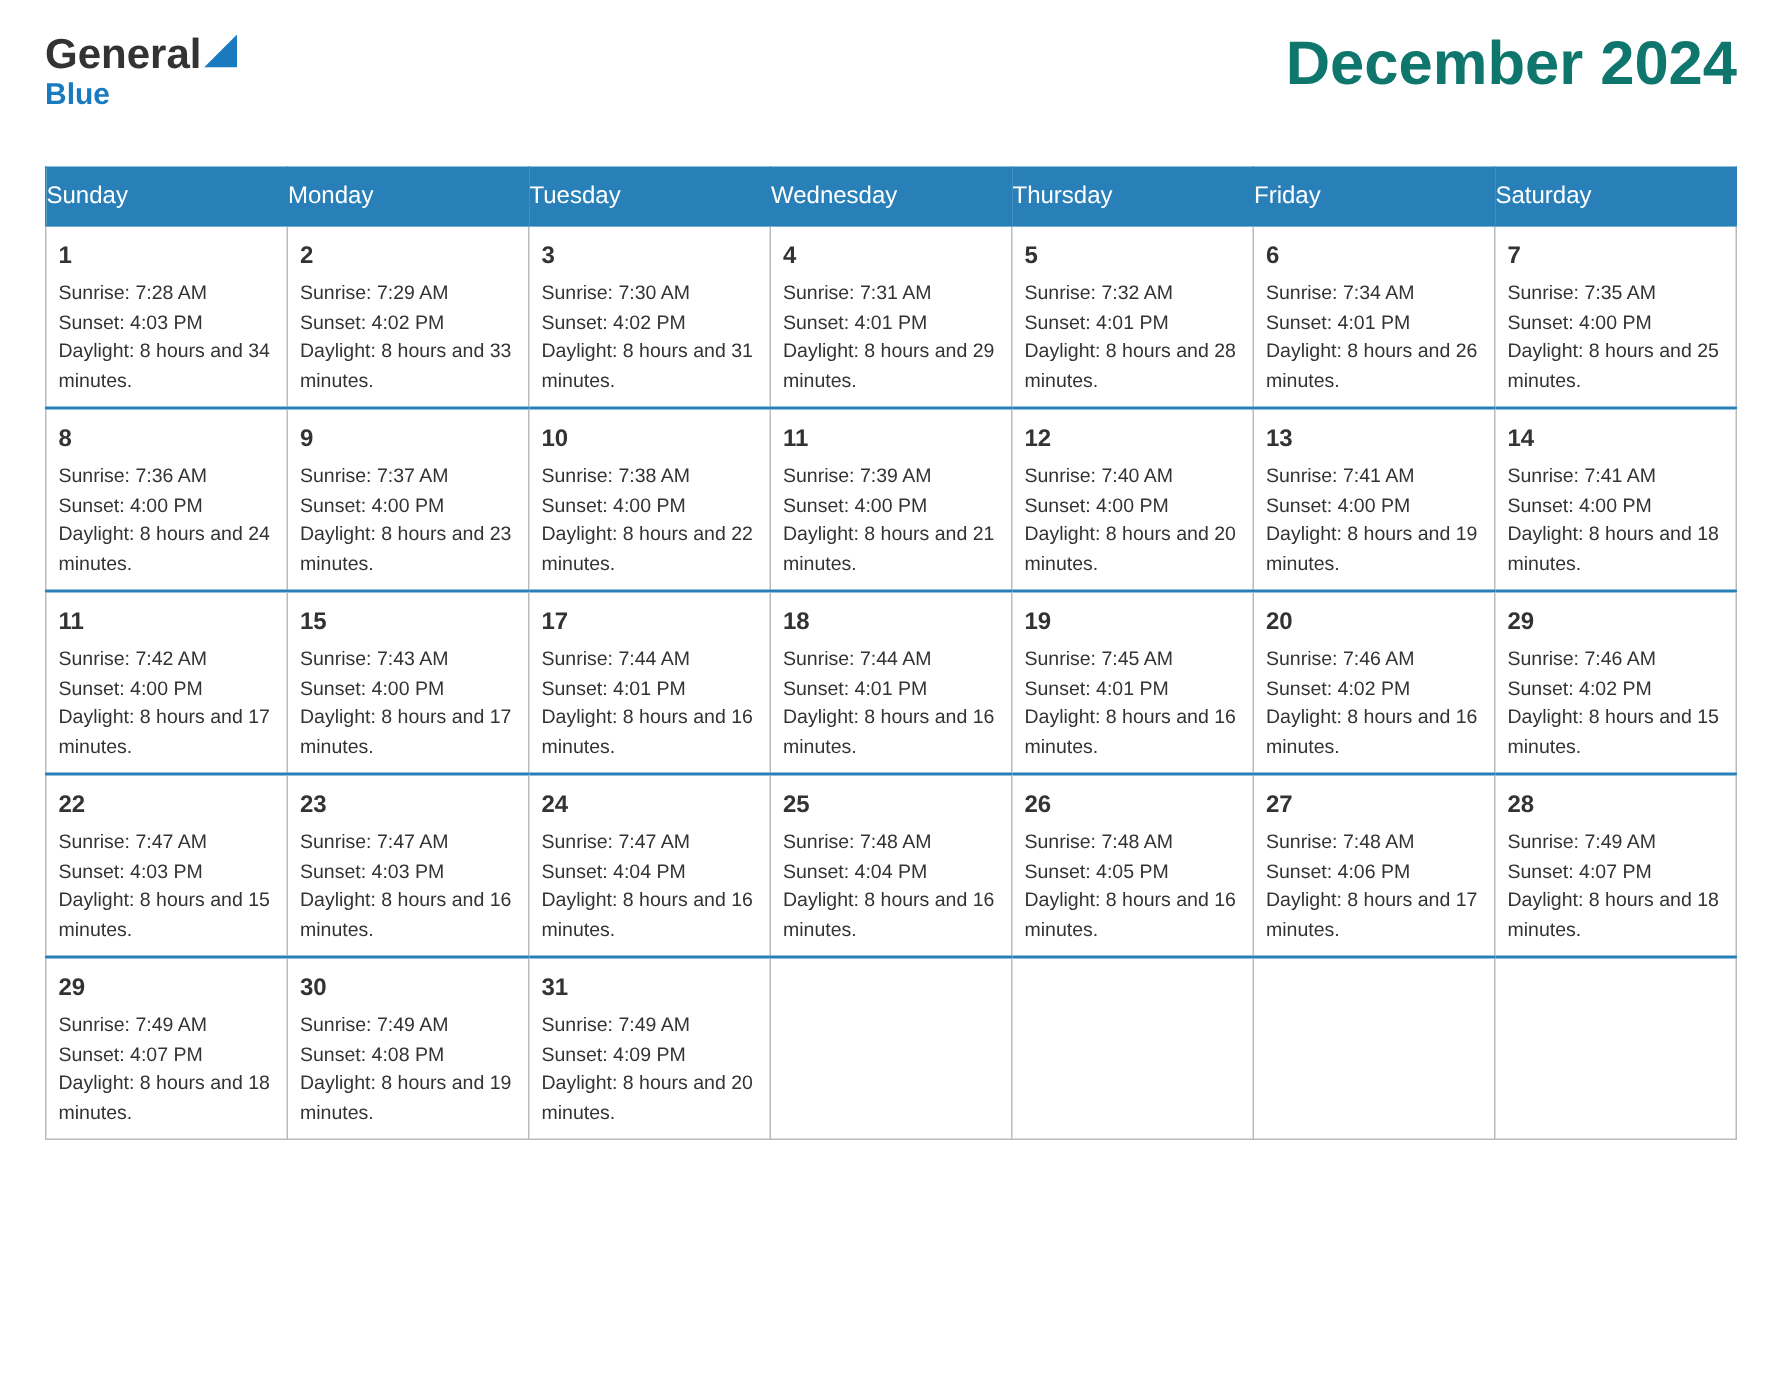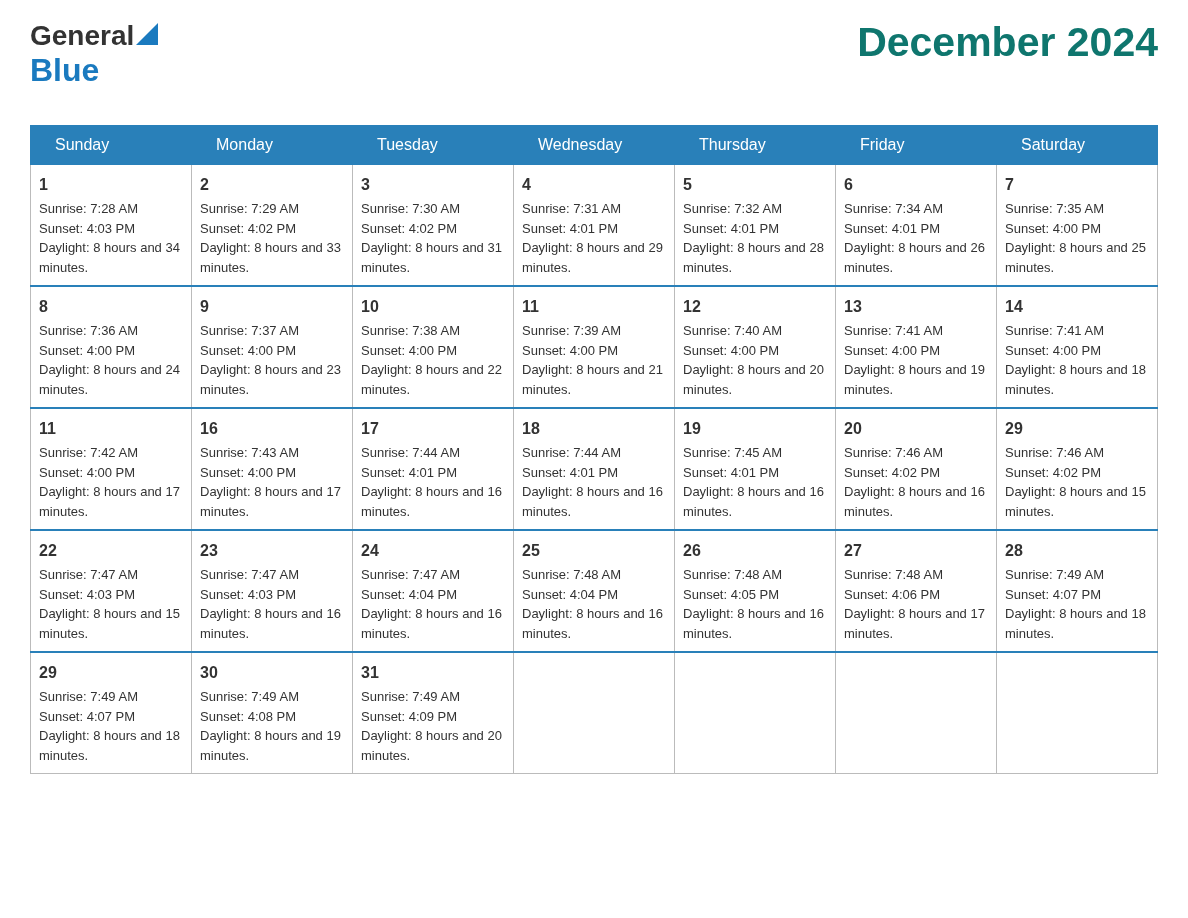--- a/index.html
+++ b/index.html
@@ -41,21 +41,21 @@
     table {
       width: 100%;
       border-collapse: collapse;
       table-layout: fixed;
     }
     th {
       background-color: #2980b9;
       color: #fff;
       font-size: 16px;
       font-weight: normal;
-      padding: 10px 24px;
+      padding: 10px 0;
       text-align: left;
       border: 1px solid #2980b9;
     }
     td {
       vertical-align: top;
       padding: 8px;
       border: 1px solid #bbb;
       font-size: 13px;
       line-height: 1.5;
       min-height: 110px;
@@ -83,21 +83,21 @@
 
 <div class="header">
   <div class="logo">
     <div class="logo-line">
       <span style="font-size:28px;font-weight:bold;color:#333;">General</span>
       <svg width="22" height="22" viewBox="0 0 22 22" style="margin-left:2px;margin-top:-4px;">
         <polygon points="0,22 22,22 22,0" fill="#1a7abf"></polygon>
       </svg>
     </div>
     <div>
-      <span style="font-size:32px;font-weight:bold;color:#1a7abf;text-align:right;">Blue</span>
+      <span style="font-size:20px;font-weight:bold;color:#1a7abf;text-align:right;">Blue</span>
     </div>
   </div>
   <div class="title-area">
     <div class="month-title">December 2024</div>
   </div>
 </div>
 
 <table>
   <thead>
     <tr>
@@ -124,21 +124,21 @@
         <td><span class="day-num">8</span><span class="day-info">Sunrise: 7:36 AM<br>Sunset: 4:00 PM<br>Daylight: 8 hours and 24 minutes.</span></td>
         <td><span class="day-num">9</span><span class="day-info">Sunrise: 7:37 AM<br>Sunset: 4:00 PM<br>Daylight: 8 hours and 23 minutes.</span></td>
         <td><span class="day-num">10</span><span class="day-info">Sunrise: 7:38 AM<br>Sunset: 4:00 PM<br>Daylight: 8 hours and 22 minutes.</span></td>
         <td><span class="day-num">11</span><span class="day-info">Sunrise: 7:39 AM<br>Sunset: 4:00 PM<br>Daylight: 8 hours and 21 minutes.</span></td>
         <td><span class="day-num">12</span><span class="day-info">Sunrise: 7:40 AM<br>Sunset: 4:00 PM<br>Daylight: 8 hours and 20 minutes.</span></td>
         <td><span class="day-num">13</span><span class="day-info">Sunrise: 7:41 AM<br>Sunset: 4:00 PM<br>Daylight: 8 hours and 19 minutes.</span></td>
         <td><span class="day-num">14</span><span class="day-info">Sunrise: 7:41 AM<br>Sunset: 4:00 PM<br>Daylight: 8 hours and 18 minutes.</span></td>
       </tr>
       <tr>
         <td><span class="day-num">11</span><span class="day-info">Sunrise: 7:42 AM<br>Sunset: 4:00 PM<br>Daylight: 8 hours and 17 minutes.</span></td>
-        <td><span class="day-num">16</span><span class="day-info">Sunrise: 7:43 AM<br>Sunset: 4:00 PM<br>Daylight: 8 hours and 17 minutes.</span></td>
+        <td><span class="day-num">15</span><span class="day-info">Sunrise: 7:43 AM<br>Sunset: 4:00 PM<br>Daylight: 8 hours and 17 minutes.</span></td>
         <td><span class="day-num">17</span><span class="day-info">Sunrise: 7:44 AM<br>Sunset: 4:01 PM<br>Daylight: 8 hours and 16 minutes.</span></td>
         <td><span class="day-num">18</span><span class="day-info">Sunrise: 7:44 AM<br>Sunset: 4:01 PM<br>Daylight: 8 hours and 16 minutes.</span></td>
         <td><span class="day-num">19</span><span class="day-info">Sunrise: 7:45 AM<br>Sunset: 4:01 PM<br>Daylight: 8 hours and 16 minutes.</span></td>
         <td><span class="day-num">20</span><span class="day-info">Sunrise: 7:46 AM<br>Sunset: 4:02 PM<br>Daylight: 8 hours and 16 minutes.</span></td>
         <td><span class="day-num">29</span><span class="day-info">Sunrise: 7:46 AM<br>Sunset: 4:02 PM<br>Daylight: 8 hours and 15 minutes.</span></td>
       </tr>
       <tr>
         <td><span class="day-num">22</span><span class="day-info">Sunrise: 7:47 AM<br>Sunset: 4:03 PM<br>Daylight: 8 hours and 15 minutes.</span></td>
         <td><span class="day-num">23</span><span class="day-info">Sunrise: 7:47 AM<br>Sunset: 4:03 PM<br>Daylight: 8 hours and 16 minutes.</span></td>
         <td><span class="day-num">24</span><span class="day-info">Sunrise: 7:47 AM<br>Sunset: 4:04 PM<br>Daylight: 8 hours and 16 minutes.</span></td>

